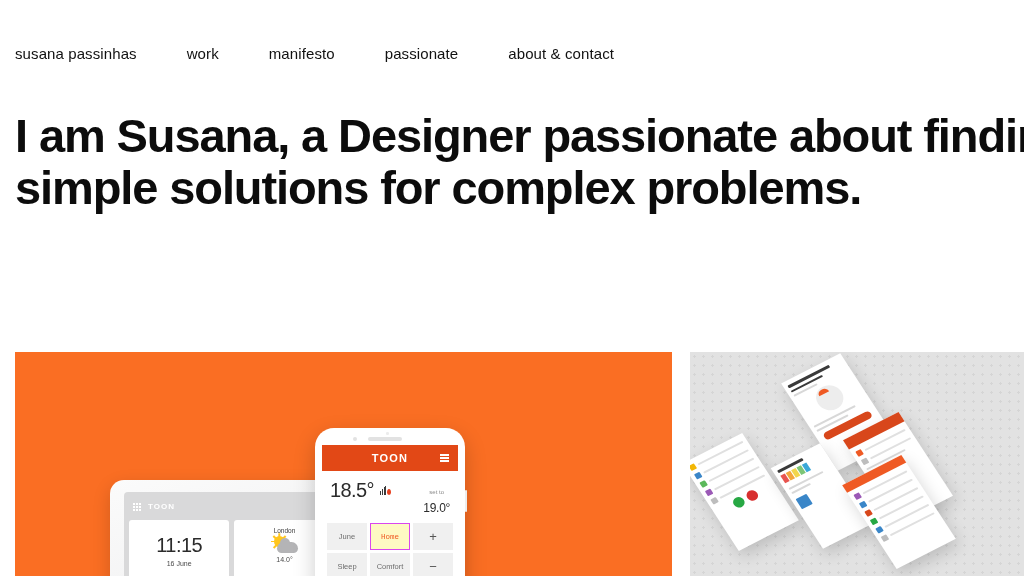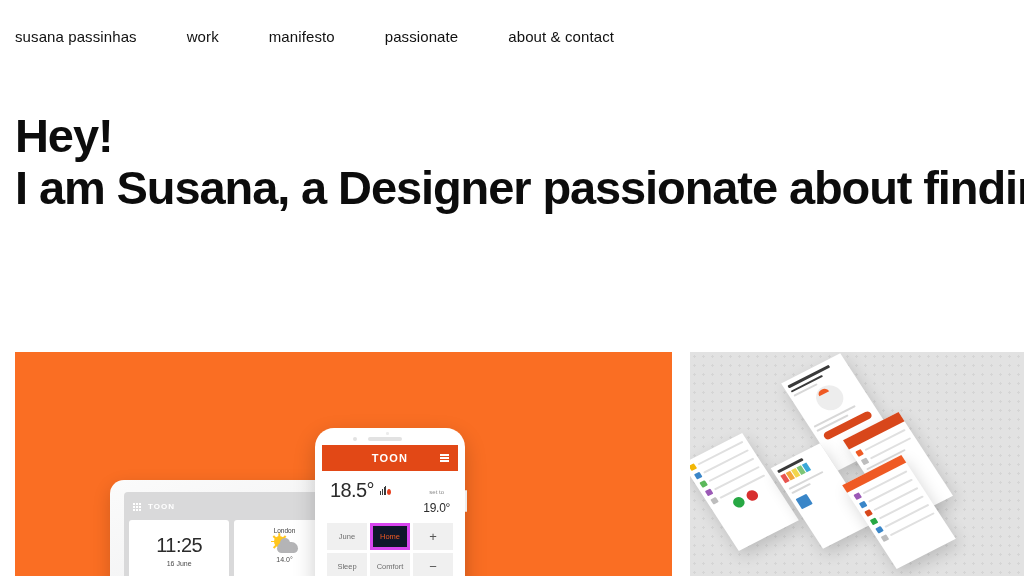--- a/index.html
+++ b/index.html
@@ -5,21 +5,21 @@
   * { margin:0; padding:0; box-sizing:border-box; }
   html, body {
     width:1024px; height:576px;
     background:#ffffff;
     font-family:"Liberation Sans", sans-serif;
     overflow:hidden;
   }
 
   
   .nav {
-    display:flex; align-items:flex-start;
+    display:flex; align-items:flex-end;
     gap:50px;
     padding:28px 0 0 15px;
     height:62px;
   }
   .nav-link {
     font-size:15px; color:#111; text-decoration:none;
     letter-spacing:.1px; white-space:nowrap; cursor:pointer;
   }
   .nav-link.active { text-underline-offset:3px; }
 
@@ -147,21 +147,21 @@
   .ph-cur { font-size:20px; color:#2b2b2b; letter-spacing:-.6px; line-height:1; }
   .ph-flame { margin-top:6px; }
   .ph-setwrap { margin-left:auto; text-align:center; }
   .ph-setlbl { font-size:6px; color:#8a8a8a; }
   .ph-setval { font-size:12px; color:#2b2b2b; letter-spacing:-.3px; }
   .ph-grid { display:grid; grid-template-columns:1fr 1fr 1fr; gap:3px; padding:0 5px; }
   .ph-cell {
     background:#f0f0f0; height:27px; display:flex; align-items:center;
     justify-content:center; font-size:7.5px; color:#6d6d6d;
   }
-  .ph-cell.sel { background:#0f172a; border:3px solid #d946ef; color:#ef5a24; }
+  .ph-cell.sel { background:#fef9c3; border:1px solid #d946ef; color:#ef5a24;font-family:Liberation Mono, monospace; }
   .ph-cell.op { font-size:13px; color:#555; }
 
   
   .card-grey {
     position:relative; width:334px; height:224px; flex:none;
     background:#e2e2e2;
     background-image:radial-gradient(#d5d5d5 1px, transparent 1.1px);
     background-size:9px 9px;
     overflow:hidden;
   }
@@ -206,22 +206,22 @@
 
 <nav class="nav">
   <a class="nav-link" href="#">susana passinhas</a>
   <a class="nav-link active" href="#">work</a>
   <a class="nav-link" href="#">manifesto</a>
   <a class="nav-link" href="#">passionate</a>
   <a class="nav-link" href="#">about &amp; contact</a>
 </nav>
 
 <section class="hero">
-  <div class="hero-line">Hey!</div>
   <div class="hero-line">I am Susana, a Designer passionate about finding</div>
+  <div class="hero-line">simple solutions for complex problems.</div>
 </section>
 
 <section class="cards">
 
   <article class="card-orange">
 
     <div class="tablet">
       <div class="tablet-screen">
         <div class="t-bar">
           <span class="t-grid">
@@ -240,21 +240,21 @@
             <span class="t-ico">
                 <span class="dot"></span>
               </span>
             <span class="t-ico cloud"></span>
           </span>
         </div>
 
         <div class="t-widgets">
 
           <div class="w">
-            <div class="w-clock-time">11:25</div>
+            <div class="w-clock-time">11:15</div>
             <div class="w-clock-date">16 June</div>
           </div>
 
           <div class="w">
             <div class="w-city">London</div>
             <div class="w-weather-ico">
               <span class="sun"></span>
                 <span class="sun-d2"></span>
                 <span class="cloud2"></span>
             </div>

